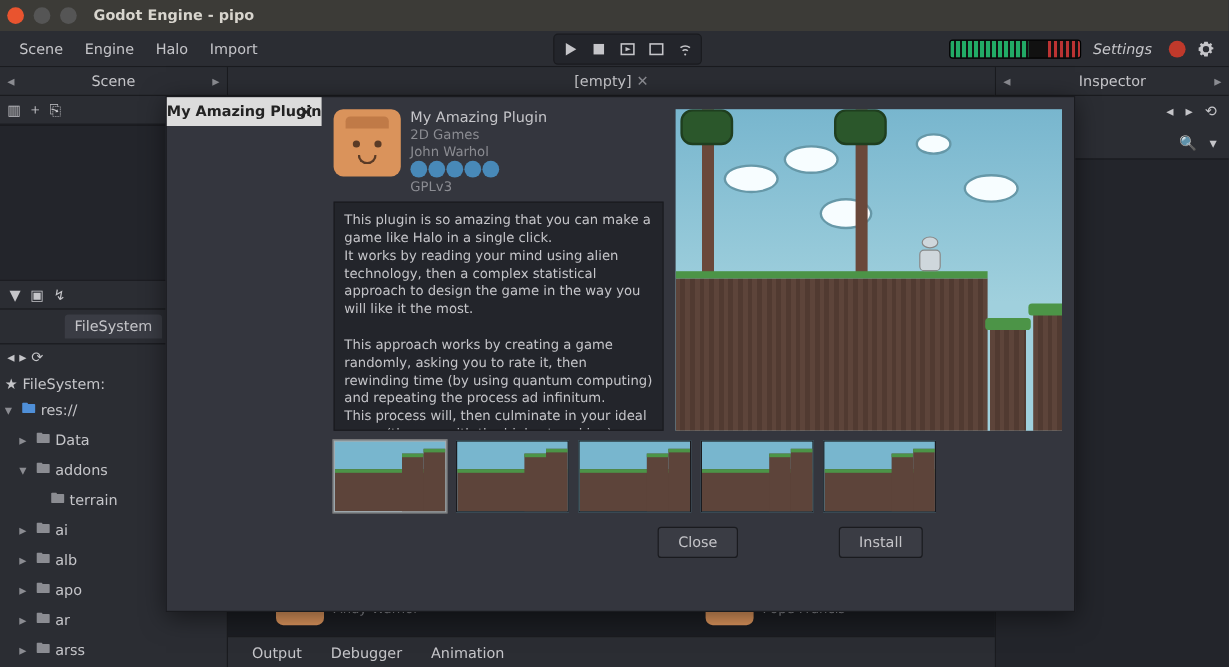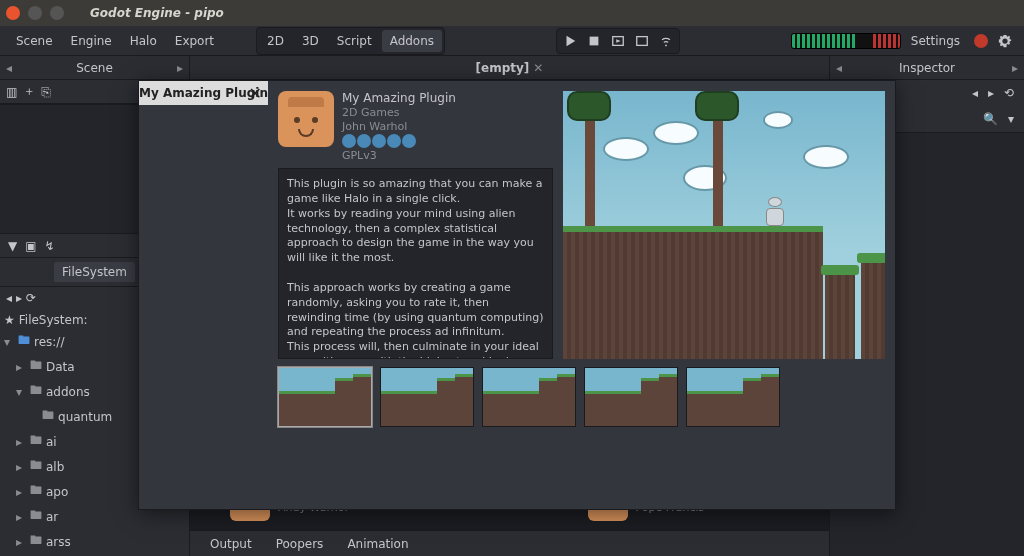--- a/index.html
+++ b/index.html
@@ -19,50 +19,50 @@
     --darkgreen:#2b572b;
   }
   *{box-sizing:border-box;font-family:"DejaVu Sans","Segoe UI",Arial,sans-serif;font-size:12px;color:var(--text);}
   html,body{margin:0;padding:0;width:1024px;height:556px;overflow:hidden;background:var(--bg);}
   
   .titlebar{height:26px;background:#3c3b37;display:flex;align-items:center;padding:0 6px;gap:8px;}
   .wbtn{width:14px;height:14px;border-radius:50%;}
   .wclose{background:#e9542f;}
   .wmin{background:#555;}
   .wmax{background:#555;}
-  .ttext{color:#d8d5ce;font-weight:bold;margin-left:18px;font-style:italic;}
+  .ttext{color:#d8d5ce;font-weight:bold;margin-left:6px;}
   
   .menubar{height:30px;background:var(--bg);display:flex;align-items:center;padding:0 8px;border-bottom:1px solid var(--border);gap:2px;}
   .menu-item{padding:4px 8px;border-radius:3px;color:var(--text);}
   .menu-item.active{background:var(--panel2);}
   .spacer{flex:1;}
   .toolbar-group{display:flex;gap:2px;background:var(--bg-dark);border:1px solid var(--border);border-radius:4px;padding:2px;}
   .tbtn{width:22px;height:20px;display:flex;align-items:center;justify-content:center;border-radius:3px;color:var(--text-dim);}
   .tbtn svg{width:14px;height:14px;}
   .settings-area{display:flex;align-items:center;gap:6px;margin-left:auto;}
   .progress{width:110px;height:16px;border:1px solid #000;background:#111;position:relative;border-radius:3px;overflow:hidden;}
   .progress::before{content:"";position:absolute;left:0;top:0;bottom:0;width:60%;background:repeating-linear-gradient(90deg,#2a6,#2a6 3px,#111 3px,#111 5px);}
   .progress::after{content:"";position:absolute;right:0;top:0;bottom:0;width:25%;background:repeating-linear-gradient(90deg,#b33,#b33 3px,#111 3px,#111 5px);}
-  .stxt{padding:4px 8px;}
+  .stxt{padding:4px 8px;font-style:italic;}
   .red-dot{width:14px;height:14px;border-radius:50%;background:#c0392b;}
   .gear{color:var(--text-dim);}
   
   .docktab{height:24px;display:flex;align-items:center;padding:0 6px;background:var(--bg);border-bottom:1px solid var(--border);gap:6px;}
   .docktab .lbl{flex:1;text-align:center;color:var(--text);}
   .caret{color:var(--text-dim);}
   
   .main{display:flex;height:calc(556px - 26px - 30px);}
   .col-left{width:190px;display:flex;flex-direction:column;border-right:1px solid var(--border);}
   .col-mid{flex:1;display:flex;flex-direction:column;position:relative;}
   .col-right{width:195px;display:flex;flex-direction:column;border-left:1px solid var(--border);}
   .panel-body{flex:1;background:var(--bg-dark);border-top:1px solid var(--border);padding:4px;}
   .mini-tb{height:24px;display:flex;align-items:center;gap:6px;padding:0 6px;color:var(--text-dim);border-bottom:1px solid var(--border);background:var(--bg);}
   
   .center-top{height:24px;display:flex;align-items:center;justify-content:center;gap:4px;background:var(--bg);border-bottom:1px solid var(--border);}
-  .ctab{padding:2px 8px;display:flex;align-items:center;gap:4px;font-weight:bold;}
+  .ctab{padding:2px 8px;display:flex;align-items:center;gap:4px;}
   .xicon{color:var(--text-dim);}
   .center-canvas{flex:1;background:var(--bg-darker);position:relative;}
   
   .asset-rows{position:absolute;bottom:30px;left:0;right:0;height:50px;display:flex;gap:120px;padding:4px 40px;}
   .arow{display:flex;gap:8px;align-items:center;}
   .aicon{width:40px;height:40px;background:#da935b;border-radius:6px;display:flex;align-items:center;justify-content:center;}
   .aicon::after{content:":)";color:#6b4a34;font-weight:bold;}
   
   .bottombar{position:absolute;bottom:0;left:0;right:0;height:26px;display:flex;align-items:center;gap:4px;padding:0 10px;background:var(--bg);border-top:1px solid var(--border);}
   .btab{padding:4px 10px;}
@@ -135,28 +135,22 @@
   <div class="wbtn wclose"></div>
   <div class="wbtn wmin"></div>
   <div class="wbtn wmax"></div>
   <div class="ttext">Godot Engine - pipo</div>
 </div>
 
 <div class="menubar">
   <div class="menu-item">Scene</div>
   <div class="menu-item">Engine</div>
   <div class="menu-item">Halo</div>
-  <div class="menu-item">Export</div>
+  <div class="menu-item">Import</div>
   <div style="width:30px"></div>
-  <div class="toolbar-group">
-    <div class="menu-item">2D</div>
-    <div class="menu-item">3D</div>
-    <div class="menu-item">Script</div>
-    <div class="menu-item active">Addons</div>
-  </div>
   <div class="spacer"></div>
   <div class="toolbar-group">
     <div class="tbtn">
         <svg viewBox="0 0 16 16">
           <path d="M4 2l10 6-10 6z"></path>
         </svg>
       </div>
     <div class="tbtn">
         <svg viewBox="0 0 16 16">
           <rect x="3" y="3" width="10" height="10"></rect>
@@ -244,21 +238,21 @@
             <span>Data</span>
           </div>
           <div class="ti ind1">
             <span class="arr">▾</span>
             <span class="fld">🖿</span>
             <span>addons</span>
           </div>
           <div class="ti ind2">
             <span class="arr"></span>
             <span class="fld">🖿</span>
-            <span>quantum</span>
+            <span>terrain</span>
           </div>
           <div class="ti ind1">
             <span class="arr">▸</span>
             <span class="fld">🖿</span>
             <span>ai</span>
           </div>
           <div class="ti ind1">
             <span class="arr">▸</span>
             <span class="fld">🖿</span>
             <span>alb</span>
@@ -301,21 +295,21 @@
         <div class="arow" style="margin-left:120px">
           <div class="aicon"></div>
           <div>
             <div class="sub">2D Games</div>
             <div class="sub">Pope Francis</div>
           </div>
         </div>
       </div>
       <div class="bottombar">
         <div class="btab">Output</div>
-        <div class="btab">Poopers</div>
+        <div class="btab">Debugger</div>
         <div class="btab">Animation</div>
       </div>
     </div>
   </div>
 
   <div class="col-right">
     <div class="docktab">
       <span class="caret">◂</span>
       <span class="lbl">Inspector</span>
       <span class="caret">▸</span>
@@ -426,14 +420,18 @@
           <div class="tground"></div>
           <div class="tpillar" style="left:56px;top:10px;height:50px"></div>
           <div class="tpillar" style="left:74px;top:6px;height:54px;width:20px"></div>
         </div>
       <div class="thumb">
           <div class="tground"></div>
           <div class="tpillar" style="left:56px;top:10px;height:50px"></div>
           <div class="tpillar" style="left:74px;top:6px;height:54px;width:20px"></div>
         </div>
     </div>
+    <div class="dlg-btns">
+      <div class="dbtn">Close</div>
+      <div class="dbtn install">Install</div>
+    </div>
   </div>
 </div>
 
 </body></html>

